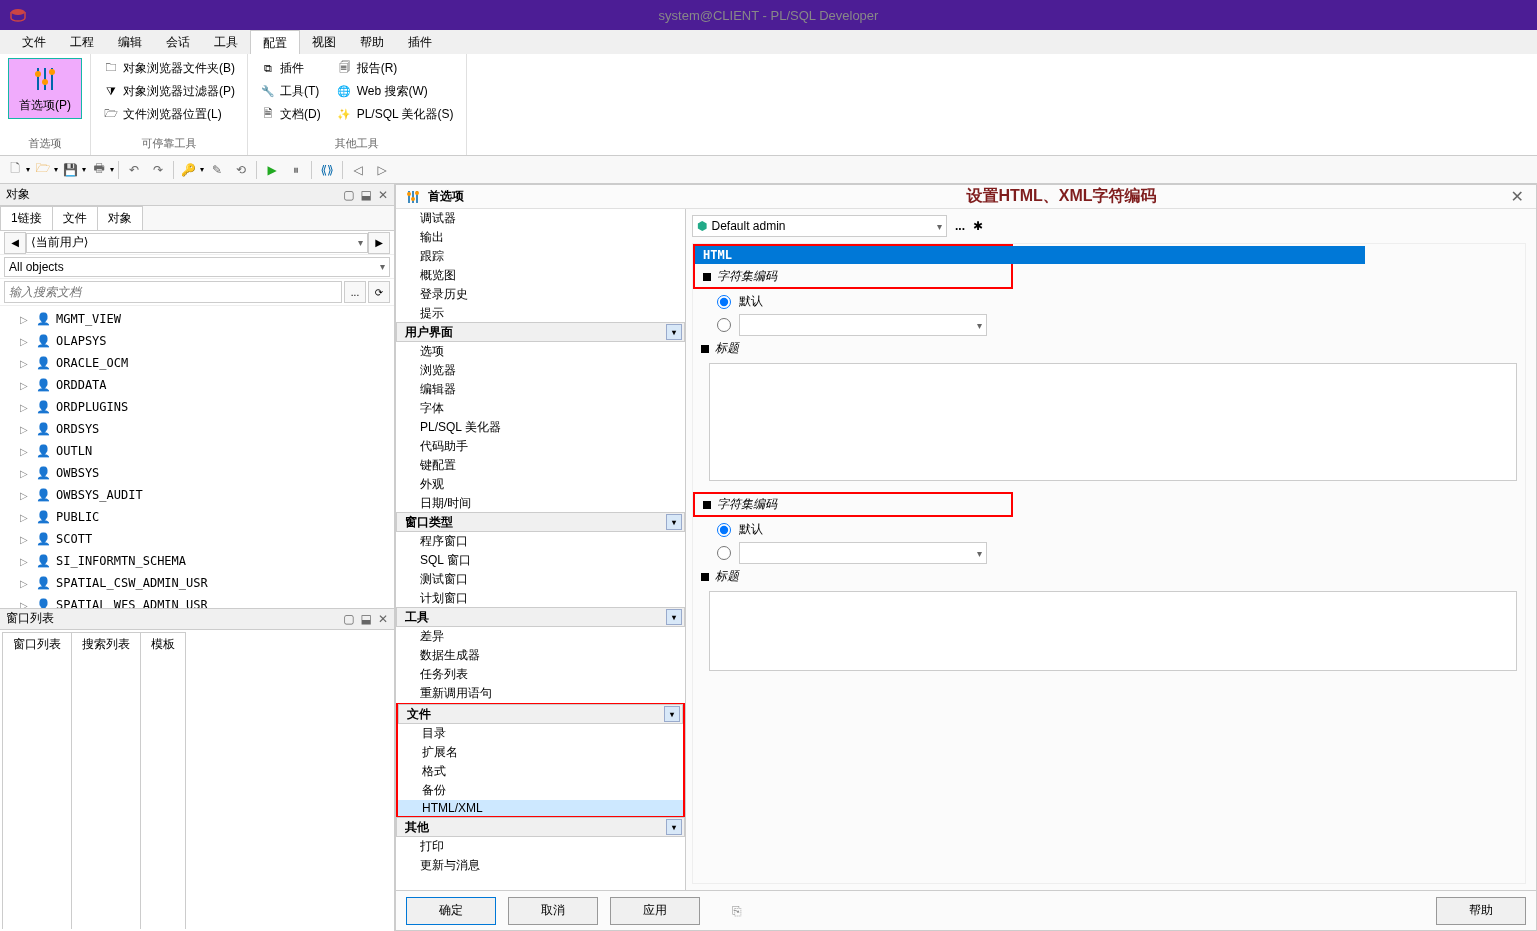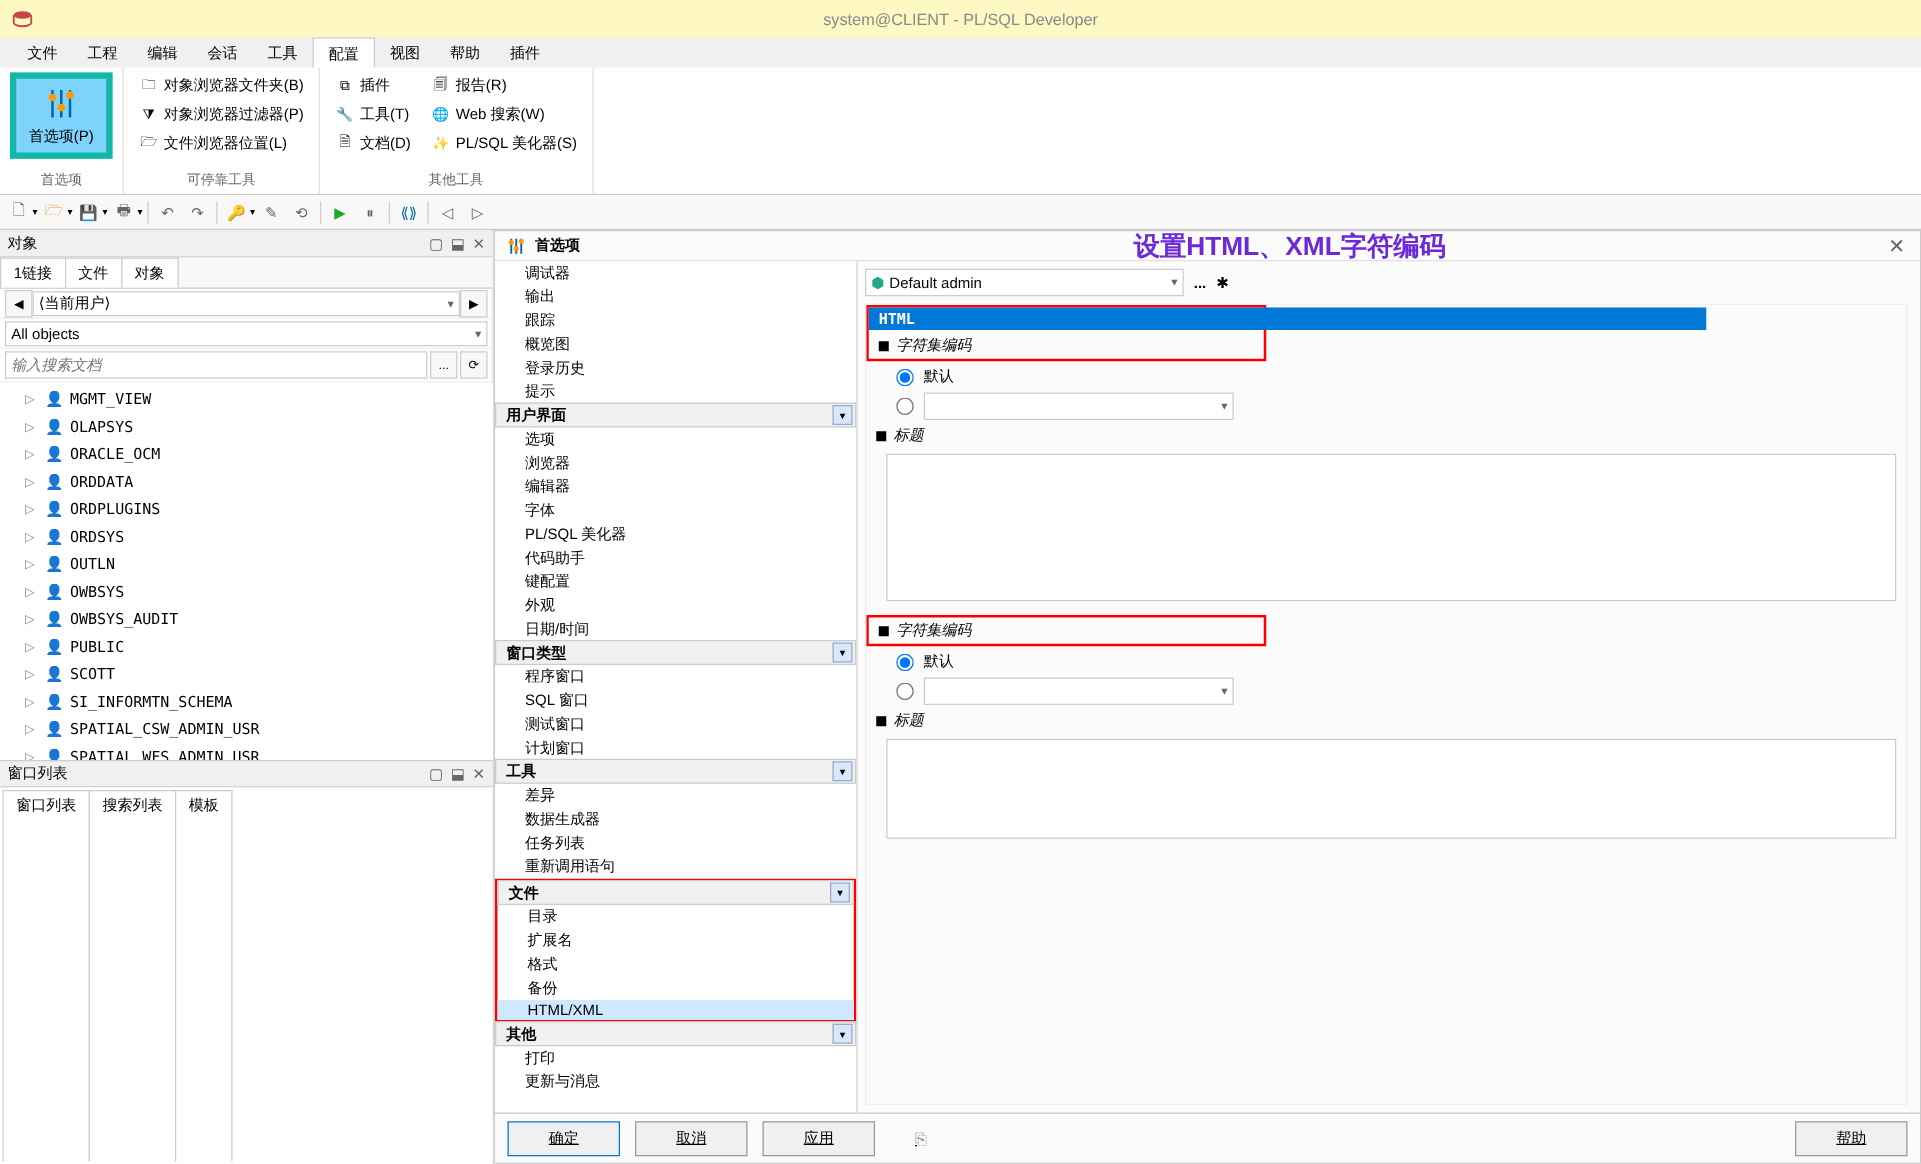--- a/index.html
+++ b/index.html
@@ -1,32 +1,32 @@
 <!DOCTYPE html>
 <html><head>
 <meta charset="utf-8">
 <style>
 * { box-sizing: border-box; margin: 0; padding: 0; font-family: "Microsoft YaHei", "SimSun", sans-serif; font-size: 12px; }
 body { background: #f0f0f0; width: 1537px; height: 931px; overflow: hidden; position: relative; }
 
 
-.titlebar { height: 30px; background: #fef9c3; display: flex; align-items: center; padding-left: 8px; }
+.titlebar { height: 30px; background: #4c1d95; display: flex; align-items: center; padding-left: 8px; }
 .titlebar-icon { width: 20px; height: 20px; margin-right: 8px; }
 .titlebar-text { position: absolute; left: 50%; transform: translateX(-50%); color: #888; font-size: 13px; }
 
 
 .menubar { height: 24px; background: #f0f0f0; display: flex; padding-left: 10px; }
 .menubar-item { padding: 4px 12px; cursor: pointer; }
 .menubar-item.active { background: #fff; border: 1px solid #ccc; border-bottom: none; }
 
 
 .ribbon { height: 102px; background: #fff; border-bottom: 1px solid #ccc; display: flex; }
 .ribbon-group { border-right: 1px solid #e0e0e0; padding: 4px 8px; display: flex; flex-direction: column; }
 .ribbon-big-btn { display: flex; flex-direction: column; align-items: center; padding: 4px 10px; cursor: pointer; }
-.ribbon-big-btn.active { background: #7dd3fc; border: 5px solid #14b8a6; }
+.ribbon-big-btn.active { background: #f0abfc; border: 1px solid #14b8a6; }
 .ribbon-big-icon { width: 32px; height: 32px; margin-bottom: 2px; display: flex; align-items: center; justify-content: center; font-size: 24px; }
 .ribbon-group-label { text-align: center; color: #666; font-size: 11px; margin-top: auto; padding-top: 2px; }
 .ribbon-items { display: flex; flex-direction: column; gap: 2px; flex: 1; }
 .ribbon-item { display: flex; align-items: center; padding: 2px 4px; cursor: pointer; white-space: nowrap; }
 .ribbon-item-icon { width: 16px; height: 16px; margin-right: 4px; display: inline-flex; align-items: center; justify-content: center; font-size: 11px; }
 .ribbon-cols { display: flex; gap: 8px; flex: 1; }
 
 
 .toolbar { height: 28px; background: #f8f8f8; border-bottom: 1px solid #ccc; display: flex; align-items: center; padding: 0 4px; gap: 2px; }
 .tb-btn { width: 22px; height: 22px; display: flex; align-items: center; justify-content: center; cursor: pointer; color: #666; }
@@ -63,21 +63,21 @@
 
 
 .winlist-header { height: 22px; background: #f0f0f0; border-top: 1px solid #ccc; border-bottom: 1px solid #ccc; display: flex; align-items: center; padding: 0 6px; }
 .winlist-tabs { display: flex; padding: 2px; background: #fff; flex: 1; }
 
 
 .right-panel { flex: 1; display: flex; flex-direction: column; background: #fbfbfb; border: 1px solid #ccc; }
 .pref-header { height: 24px; display: flex; align-items: center; padding: 0 8px; border-bottom: 1px solid #e0e0e0; }
 .pref-header-icon { width: 18px; height: 18px; margin-right: 6px; display: flex; align-items: center; justify-content: center; color: #0066cc; }
 .pref-header-title { flex: 1; font-weight: bold; }
-.pref-header-annotation { color: #6d28d9; font-size: 21px; font-weight: bold; }
+.pref-header-annotation { color: #7f1d1d; font-size: 16px; font-weight: bold; }
 .pref-close { font-size: 16px; cursor: pointer; color: #666; padding: 0 4px; }
 
 .pref-body { flex: 1; display: flex; min-height: 0; }
 
 
 .pref-tree-wrap { width: 290px; display: flex; flex-direction: column; border-right: 1px solid #ccc; justify-content: flex-end; }
 .pref-tree { flex: 1; overflow-y: scroll; background: #fff; }
 .pref-tree::-webkit-scrollbar { width: 16px; }
 .pref-tree::-webkit-scrollbar-track { background: #f0f0f0; }
 .pref-tree::-webkit-scrollbar-thumb { background: #c0c0c0; }
@@ -100,21 +100,21 @@
 .section-header { background: #0078d7; color: #fff; font-weight: bold; padding: 2px 8px; font-family: monospace; margin-bottom: 2px; }
 .section-label { padding: 2px 8px; display: flex; align-items: center; gap: 6px; font-style: italic; }
 .bullet { width: 8px; height: 8px; background: #000; }
 .radio-row { padding: 2px 24px; display: flex; align-items: center; gap: 8px; }
 .radio-row input[type=radio] { width: 14px; height: 14px; }
 .inline-combo { width: 248px; height: 22px; border: 1px solid #ccc; display: flex; align-items: center; justify-content: flex-end; padding-right: 4px; background: #fff; }
 .big-text { width: calc(100% - 24px); height: 118px; border: 1px solid #ccc; margin: 4px 8px 8px 16px; background: #fff; overflow: scroll; resize: none; }
 .red-section { border: 2px solid #ff0000; display: inline-block; padding-right: 12px; margin-bottom: 2px; }
 
 
-.pref-buttons { height: 40px; display: flex; align-items: center; padding: 0 10px; gap: 12px; border-top: 1px solid #ccc; text-decoration: underline; }
+.pref-buttons { height: 40px; display: flex; align-items: center; padding: 0 10px; gap: 12px; border-top: 1px solid #ccc; }
 .pref-btn { width: 90px; height: 28px; border: 1px solid #999; background: #f0f0f0; cursor: pointer; }
 .pref-btn:first-child { border-color: #0078d7; }
 .pref-buttons .spacer { flex: 1; }
 
 svg { display: block; }
 </style>
 </head>
 <body>
 
 <div class="titlebar">

